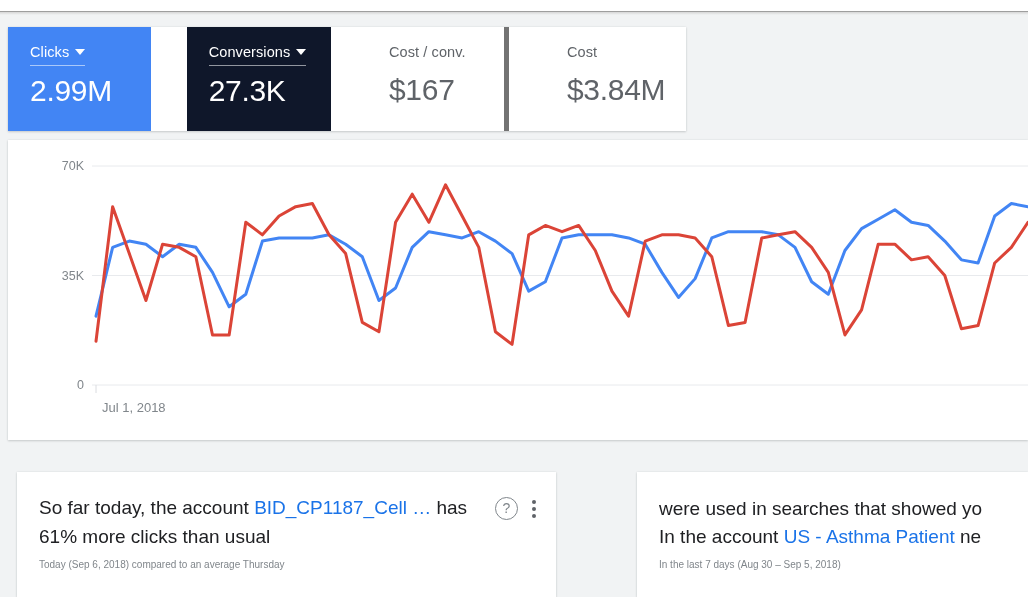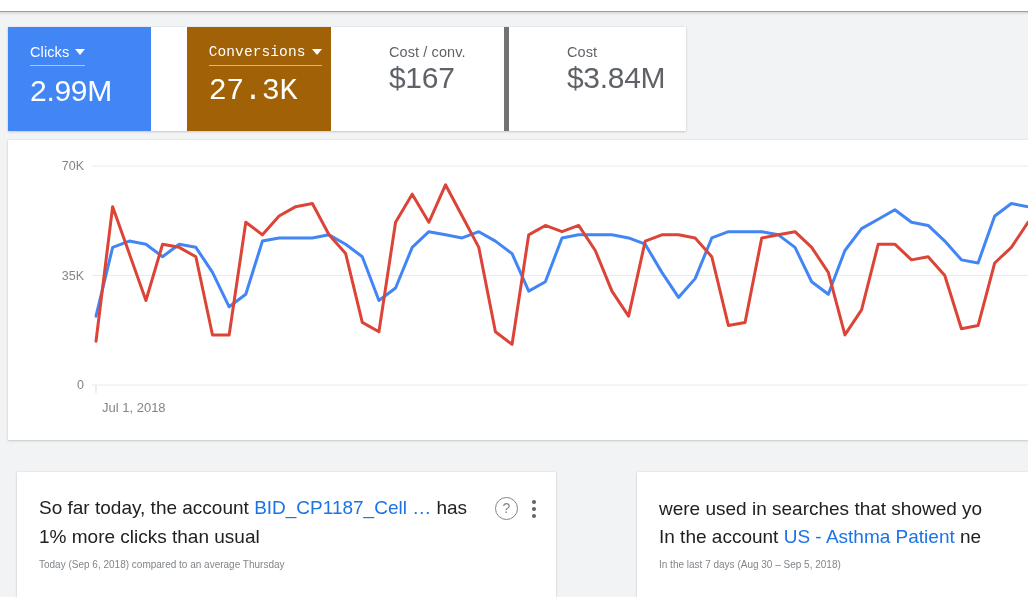--- a/index.html
+++ b/index.html
@@ -38,21 +38,21 @@
     position: relative;
     padding: 16px 0 0 22px;
     border-right: 5px solid #737373;
   }
   .card:last-child { border-right: none; }
   .card.w1 { width: 170px; }
   .card.w2 { width: 172px; }
   .card.w3 { width: 168px; }
   .card.w4 { width: 168px; }
   .card.sel-blue { background: #4285f4; border-right: none; }
-  .card.sel-red  { background: #a16207; border-right: none; font-family: Liberation Mono, monospace; }
+  .card.sel-red  { background: #0f172a; border-right: none; }
 
   .card-label {
     font-size: 14.5px;
     color: #5f6368;
     letter-spacing: .1px;
     display: inline-flex; align-items: center; gap: 6px;
     white-space: nowrap;
   }
   .sel-blue .card-label, .sel-red .card-label {
     color: #ffffff;
@@ -60,21 +60,21 @@
     padding-bottom: 5px;
   }
   .caret {
     display: inline-block;
     width: 0; height: 0;
     border-left: 5px solid transparent;
     border-right: 5px solid transparent;
     border-top: 6px solid #ffffff;
   }
   .card-value {
-    margin-top: 0;
+    margin-top: 12px;
     font-size: 30px;
     font-weight: 400;
     color: #5f6368;
     letter-spacing: -.3px;
     white-space: nowrap;
   }
   .sel-blue .card-value, .sel-red .card-value { color: #ffffff; margin-top: 8px; }
 
   
   .chart-card {
@@ -187,21 +187,21 @@
         <text x="94" y="272" class="date-text">Jul 1, 2018</text>
         <polyline points="88,176.17142857142858 104.64285714285714,107.34285714285716 121.28571428571428,101.08571428571429 137.92857142857144,104.2142857142857 154.57142857142856,116.72857142857143 171.21428571428572,104.2142857142857 187.85714285714286,107.34285714285716 204.5,132.37142857142857 221.14285714285714,166.78571428571428 237.78571428571428,154.27142857142857 254.42857142857142,101.08571428571429 271.07142857142856,97.95714285714286 287.7142857142857,97.95714285714286 304.3571428571429,97.95714285714286 321,94.82857142857142 337.6428571428571,104.2142857142857 354.2857142857143,116.72857142857143 370.92857142857144,160.5285714285714 387.57142857142856,148.01428571428573 404.2142857142857,107.34285714285716 420.85714285714283,91.70000000000002 437.5,94.82857142857142 454.1428571428571,97.95714285714286 470.7857142857143,91.70000000000002 487.42857142857144,101.08571428571429 504.07142857142856,113.6 520.7142857142858,151.14285714285717 537.3571428571429,141.75714285714287 554,97.95714285714286 570.6428571428571,94.82857142857142 587.2857142857142,94.82857142857142 603.9285714285714,94.82857142857142 620.5714285714286,97.95714285714286 637.2142857142857,104.2142857142857 653.8571428571429,132.37142857142857 670.5,157.39999999999998 687.1428571428571,138.62857142857143 703.7857142857142,97.95714285714286 720.4285714285714,91.70000000000002 737.0714285714286,91.70000000000002 753.7142857142857,91.70000000000002 770.3571428571429,94.82857142857142 787,107.34285714285716 803.6428571428571,141.75714285714287 820.2857142857142,154.27142857142857 836.9285714285714,110.47142857142856 853.5714285714286,88.57142857142856 870.2142857142857,79.18571428571428 886.8571428571429,69.79999999999998 903.5,82.31428571428572 920.1428571428571,85.44285714285715 936.7857142857142,101.08571428571429 953.4285714285714,119.85714285714286 970.0714285714286,122.98571428571428 986.7142857142857,76.05714285714285 1003.3571428571428,63.542857142857144 1020,66.67142857142858" fill="none" stroke="#4285f4" stroke-width="3" stroke-linejoin="round" stroke-linecap="round"></polyline>
         <polyline points="88,201.2 104.64285714285714,66.67142857142858 121.28571428571428,113.6 137.92857142857144,160.5285714285714 154.57142857142856,104.2142857142857 171.21428571428572,107.34285714285716 187.85714285714286,116.72857142857143 204.5,194.94285714285715 221.14285714285714,194.94285714285715 237.78571428571428,82.31428571428572 254.42857142857142,94.82857142857142 271.07142857142856,76.05714285714285 287.7142857142857,66.67142857142858 304.3571428571429,63.542857142857144 321,94.82857142857142 337.6428571428571,113.6 354.2857142857143,182.42857142857144 370.92857142857144,191.81428571428572 387.57142857142856,82.31428571428572 404.2142857142857,54.157142857142844 420.85714285714283,82.31428571428572 437.5,44.77142857142857 454.1428571428571,76.05714285714285 470.7857142857143,107.34285714285716 487.42857142857144,191.81428571428572 504.07142857142856,204.32857142857142 520.7142857142858,94.82857142857142 537.3571428571429,85.44285714285715 554,91.70000000000002 570.6428571428571,85.44285714285715 587.2857142857142,110.47142857142856 603.9285714285714,151.14285714285717 620.5714285714286,176.17142857142858 637.2142857142857,101.08571428571429 653.8571428571429,94.82857142857142 670.5,94.82857142857142 687.1428571428571,97.95714285714286 703.7857142857142,116.72857142857143 720.4285714285714,185.55714285714288 737.0714285714286,182.42857142857144 753.7142857142857,97.95714285714286 770.3571428571429,94.82857142857142 787,91.70000000000002 803.6428571428571,107.34285714285716 820.2857142857142,132.37142857142857 836.9285714285714,194.94285714285715 853.5714285714286,169.9142857142857 870.2142857142857,104.2142857142857 886.8571428571429,104.2142857142857 903.5,119.85714285714286 920.1428571428571,116.72857142857143 936.7857142857142,135.5 953.4285714285714,188.68571428571428 970.0714285714286,185.55714285714288 986.7142857142857,122.98571428571428 1003.3571428571428,107.34285714285716 1020,82.31428571428572" fill="none" stroke="#db4437" stroke-width="3" stroke-linejoin="round" stroke-linecap="round"></polyline>
       </svg>
   </div>
 
   <div class="insight insight-left">
     <div class="insight-headline">
       <span>So far today, the account </span><span class="acct-link">BID_CP1187_Cell …</span><span>  has</span>
     </div>
-    <div class="insight-headline insight-line2">1% more clicks than usual</div>
+    <div class="insight-headline insight-line2">61% more clicks than usual</div>
     <div class="insight-sub">Today (Sep 6, 2018) compared to an average Thursday</div>
 
     <div class="insight-actions">
       <div class="help-icon">?</div>
       <div class="kebab">
           <i></i>
           <i></i>
           <i></i>
         </div>
     </div>

